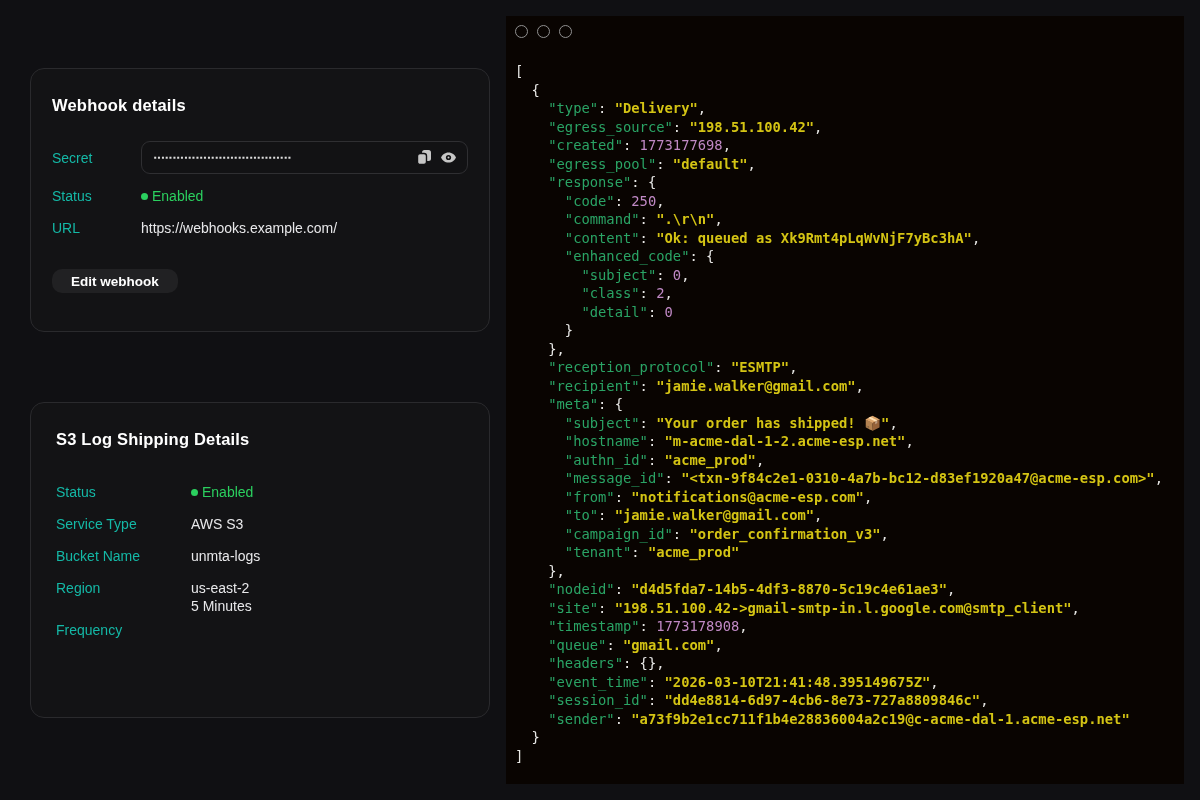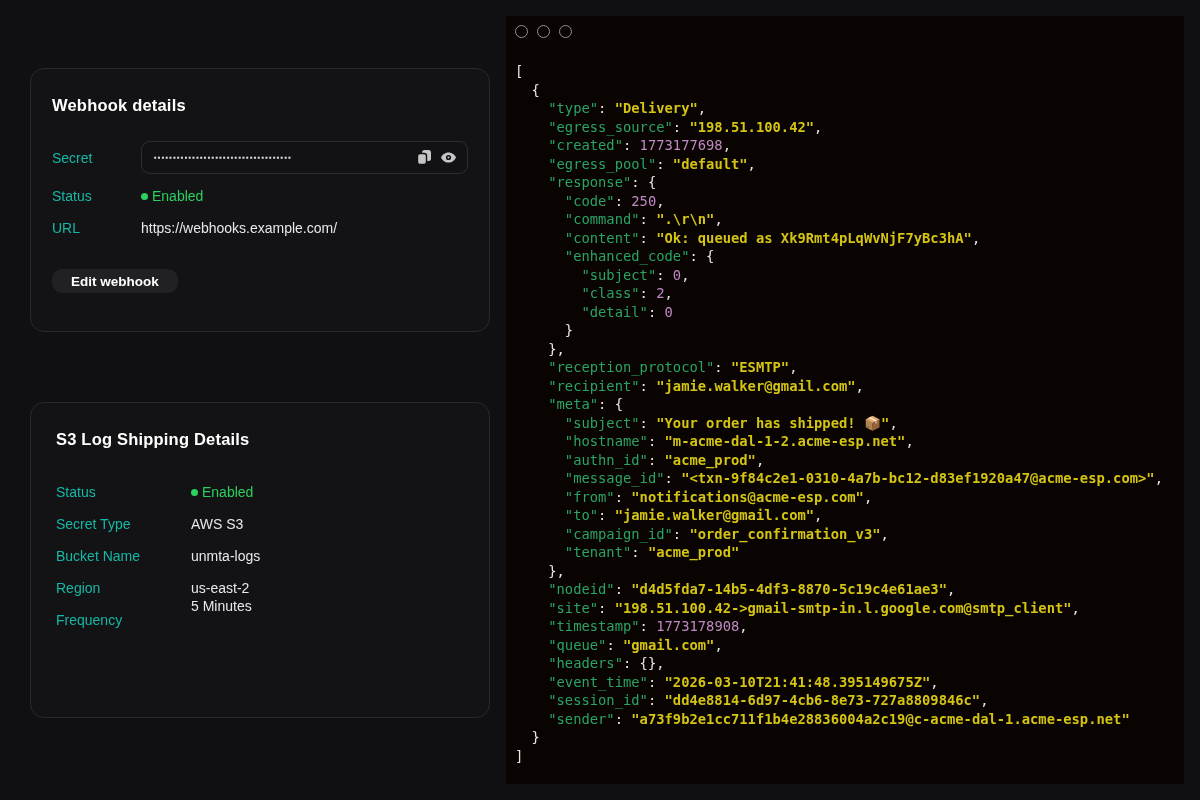--- a/index.html
+++ b/index.html
@@ -176,30 +176,30 @@
 
 <section class="card card-s3">
   <h2>S3 Log Shipping Details</h2>
 
   <span class="field-label s3-row-label" style="top:81px">Status</span>
   <span class="status-value s3-status" style="top:81px">
     <span class="status-dot"></span>
     <span>Enabled</span>
   </span>
 
-  <span class="field-label s3-row-label" style="top:113px">Secret Type</span>
+  <span class="field-label s3-row-label" style="top:113px">Service Type</span>
   <span class="field-value s3-row-value" style="top:113px">AWS S3</span>
 
   <span class="field-label s3-row-label" style="top:145px">Bucket Name</span>
   <span class="field-value s3-row-value" style="top:145px">unmta-logs</span>
 
   <span class="field-label s3-row-label" style="top:177px">Region</span>
   <span class="field-value s3-row-value" style="top:177px">us-east-2</span>
 
-  <span class="field-label s3-row-label" style="top:209px">Frequency</span>
+  <span class="field-label s3-row-label" style="top:219px">Frequency</span>
   <span class="field-value s3-row-value" style="top:195px">5 Minutes</span>
 
 </section>
 
 <aside class="terminal">
   <div class="term-dots">
     <span class="term-dot"></span>
     <span class="term-dot"></span>
     <span class="term-dot"></span>
   </div>

